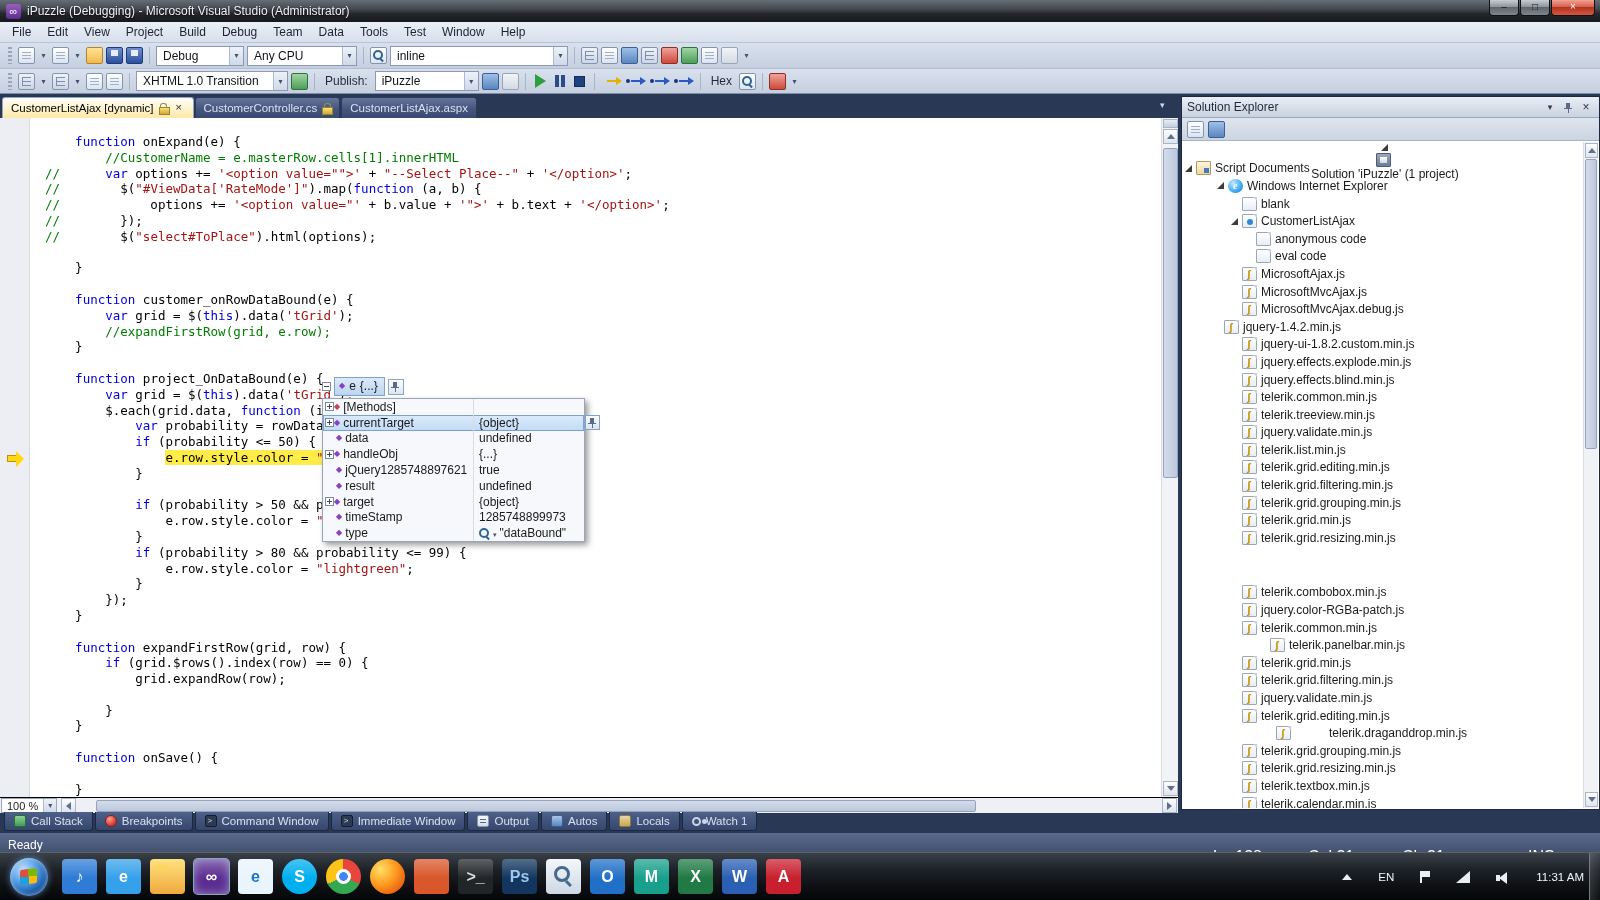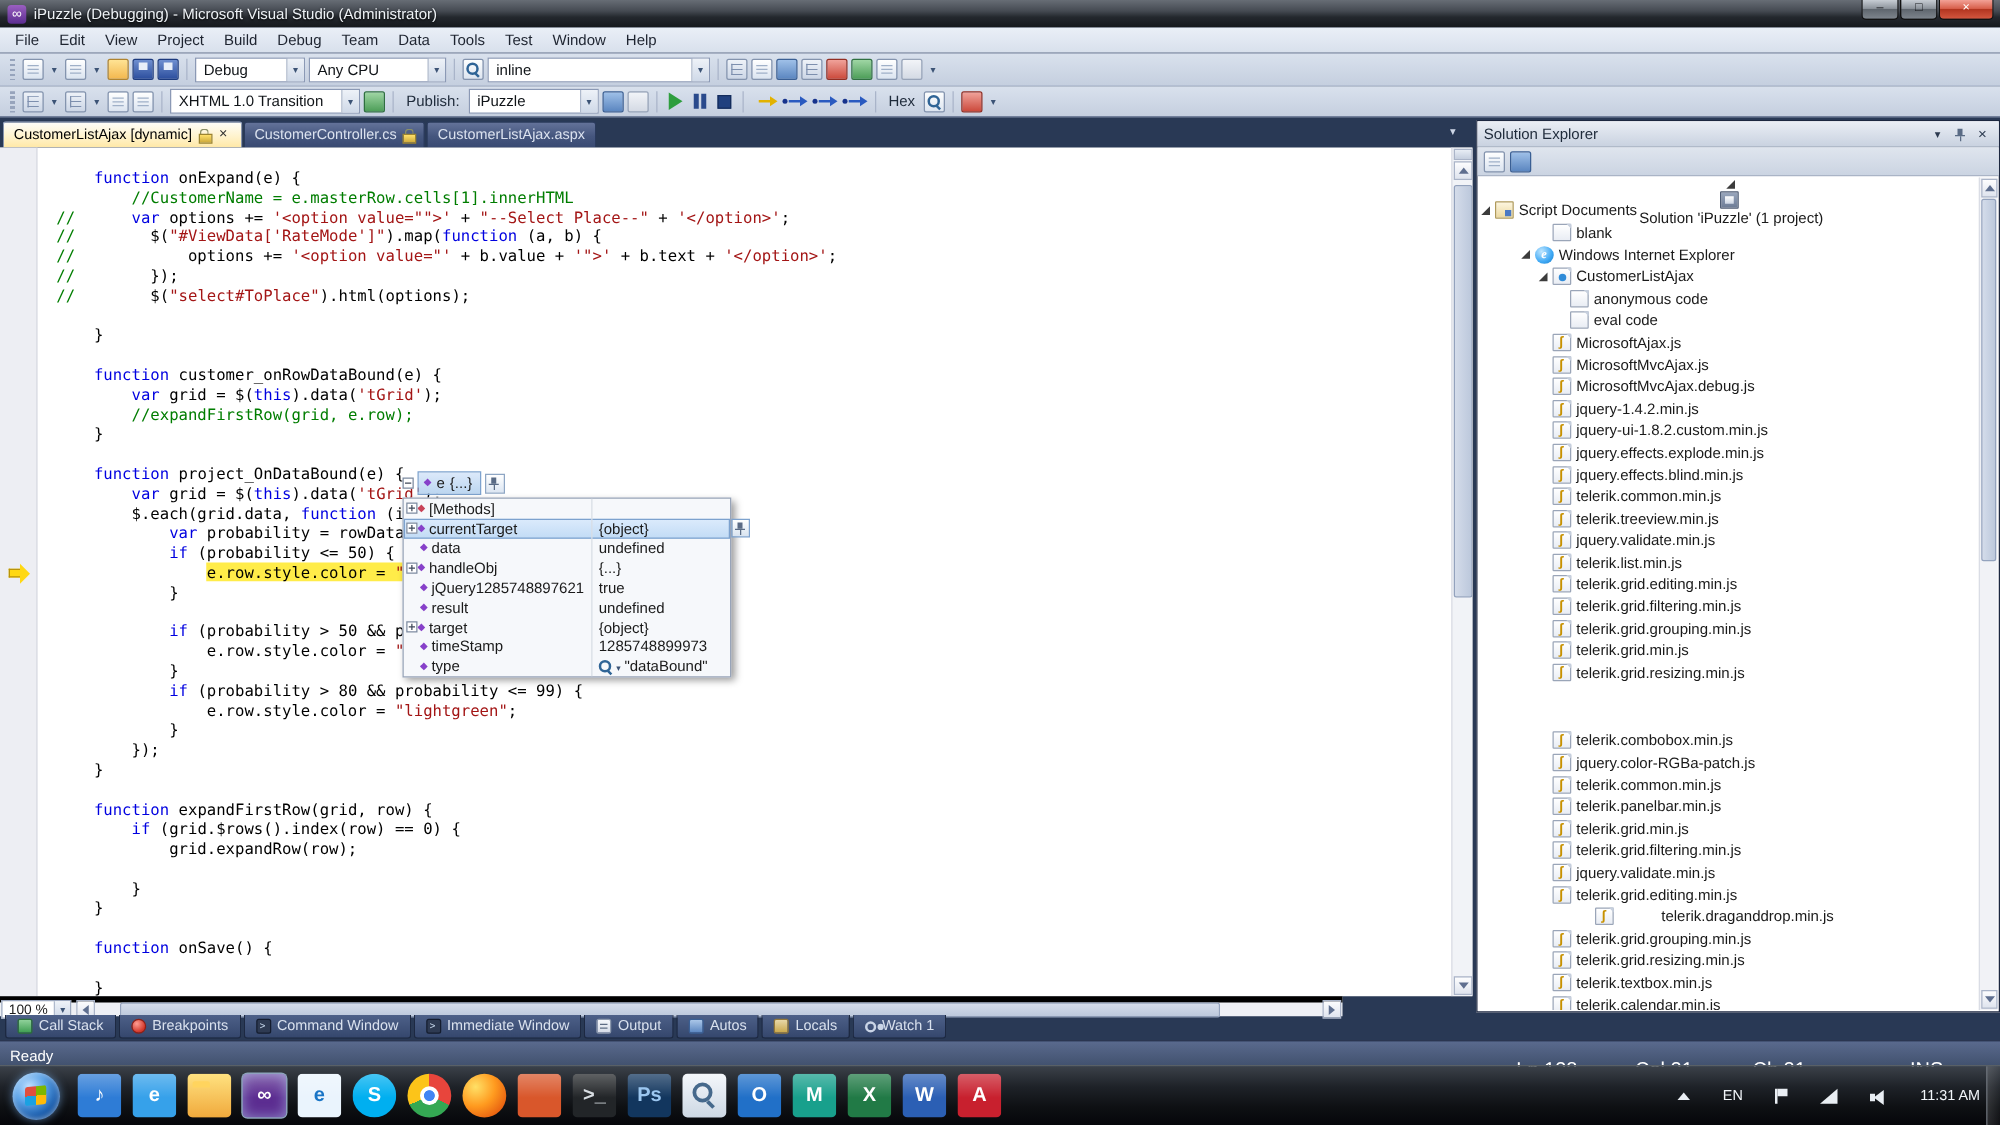--- a/index.html
+++ b/index.html
@@ -83,21 +83,21 @@
 
 #vscroll{position:absolute;right:0;top:0;width:17px;height:100%;background:#f1f3f7;border-left:1px solid #d9dce4}
 .sb-btn{position:absolute;left:1px;width:15px;height:15px;background:linear-gradient(#fdfdfe,#dfe4ee);border:1px solid #aab4c8;display:flex;align-items:center;justify-content:center}
 .sb-tri-up{width:0;height:0;border-bottom:5px solid #5f6f8f;border-left:4px solid transparent;border-right:4px solid transparent}
 .sb-tri-dn{width:0;height:0;border-top:5px solid #5f6f8f;border-left:4px solid transparent;border-right:4px solid transparent}
 .sb-tri-l{width:0;height:0;border-right:5px solid #5f6f8f;border-top:4px solid transparent;border-bottom:4px solid transparent}
 .sb-tri-r{width:0;height:0;border-left:5px solid #5f6f8f;border-top:4px solid transparent;border-bottom:4px solid transparent}
 #vsplit{position:absolute;left:1px;top:1px;width:15px;height:9px;background:linear-gradient(#e8edf5,#c5cfdf);border:1px solid #aab4c8}
 #vthumb{position:absolute;left:1px;top:30px;width:15px;height:330px;background:linear-gradient(90deg,#d4dcea,#bcc8dc);border:1px solid #93a2bd;border-radius:2px}
 
-#hscroll{position:absolute;left:0;top:797px;width:1074px;height:16px;background:#eef0f5;border-top:5px solid #000000;display:flex;align-items:center}
+#hscroll{position:absolute;left:0;top:797px;width:1178px;height:16px;background:#eef0f5;border-top:1px solid #000000;display:flex;align-items:center}
 #zoombox{display:flex;align-items:center;height:15px;background:#fff;border:1px solid #9aa6bd;margin-left:1px}
 #zoombox .ctext{padding:0 5px;font-size:11px}
 #zoombox .cdd{width:13px;height:100%;background:linear-gradient(#eef2f8,#cfd9e8);border-left:1px solid #aeb9cc;display:flex;align-items:center;justify-content:center}
 #hthumb{height:12px;width:880px;margin-left:20px;background:linear-gradient(#d4dcea,#bcc8dc);border:1px solid #93a2bd;border-radius:2px}
 
 
 #datatip{position:absolute;left:322px;top:377px;z-index:40;font-size:12px}
 .dt-head{display:flex;align-items:center;gap:3px;height:19px}
 .pm{width:9px;height:9px;border:1px solid #7c8aa0;background:#fff;position:relative;flex:none}
 .pm::before{content:"";position:absolute;left:1px;top:3px;width:5px;height:1px;background:#404a5a}
@@ -472,31 +472,31 @@
         <div class="trow" style="padding-left: 4px; flex-direction: column;">
           <span class="texp open"></span>
           <span class="ticon ti-solution"></span>
           <span>Solution 'iPuzzle' (1 project)</span>
         </div>
         <div class="trow" style="">
           <span class="texp open"></span>
           <span class="ticon ti-scriptdocs"></span>
           <span>Script Documents</span>
         </div>
-        <div class="trow" style="padding-left: 46px;">
-          <span class="texp"></span>
-          <span class="ticon ti-doc"></span>
-          <span>blank</span>
-        </div>
         <div class="trow" style="padding-left: 32px;">
           <span class="texp open"></span>
           <span class="ticon ti-ie"></span>
           <span>Windows Internet Explorer</span>
         </div>
         <div class="trow" style="padding-left: 46px;">
+          <span class="texp"></span>
+          <span class="ticon ti-doc"></span>
+          <span>blank</span>
+        </div>
+        <div class="trow" style="padding-left: 46px;">
           <span class="texp open"></span>
           <span class="ticon ti-dyn"></span>
           <span>CustomerListAjax</span>
         </div>
         <div class="trow" style="padding-left: 60px;">
           <span class="texp"></span>
           <span class="ticon ti-doc"></span>
           <span>anonymous code</span>
         </div>
         <div class="trow" style="padding-left: 60px;">
@@ -512,21 +512,21 @@
         <div class="trow" style="padding-left: 46px;">
           <span class="texp"></span>
           <span class="ticon ti-js"></span>
           <span>MicrosoftMvcAjax.js</span>
         </div>
         <div class="trow" style="padding-left: 46px;">
           <span class="texp"></span>
           <span class="ticon ti-js"></span>
           <span>MicrosoftMvcAjax.debug.js</span>
         </div>
-        <div class="trow" style="padding-left: 46px;">
+        <div class="trow" style="padding-left: 28px;">
           <span class="texp"></span>
           <span class="ticon ti-js"></span>
           <span>jquery-1.4.2.min.js</span>
         </div>
         <div class="trow" style="padding-left: 46px;">
           <span class="texp"></span>
           <span class="ticon ti-js"></span>
           <span>jquery-ui-1.8.2.custom.min.js</span>
         </div>
         <div class="trow" style="padding-left: 46px;">
@@ -592,21 +592,21 @@
         <div class="trow" style="padding-left: 46px;">
           <span class="texp"></span>
           <span class="ticon ti-js"></span>
           <span>jquery.color-RGBa-patch.js</span>
         </div>
         <div class="trow" style="padding-left: 46px;">
           <span class="texp"></span>
           <span class="ticon ti-js"></span>
           <span>telerik.common.min.js</span>
         </div>
-        <div class="trow" style="padding-left: 46px;">
+        <div class="trow" style="padding-left: 74px;">
           <span class="texp"></span>
           <span class="ticon ti-js"></span>
           <span>telerik.panelbar.min.js</span>
         </div>
         <div class="trow" style="padding-left: 46px;">
           <span class="texp"></span>
           <span class="ticon ti-js"></span>
           <span>telerik.grid.min.js</span>
         </div>
         <div class="trow" style="padding-left: 46px;">

